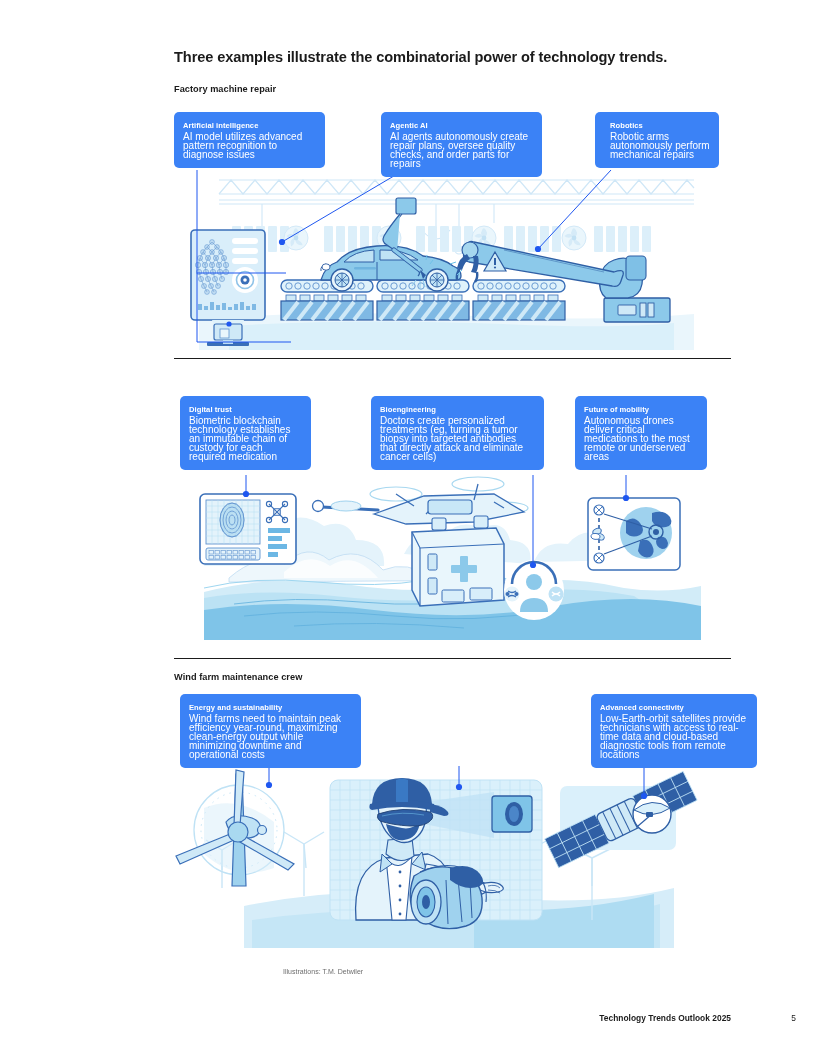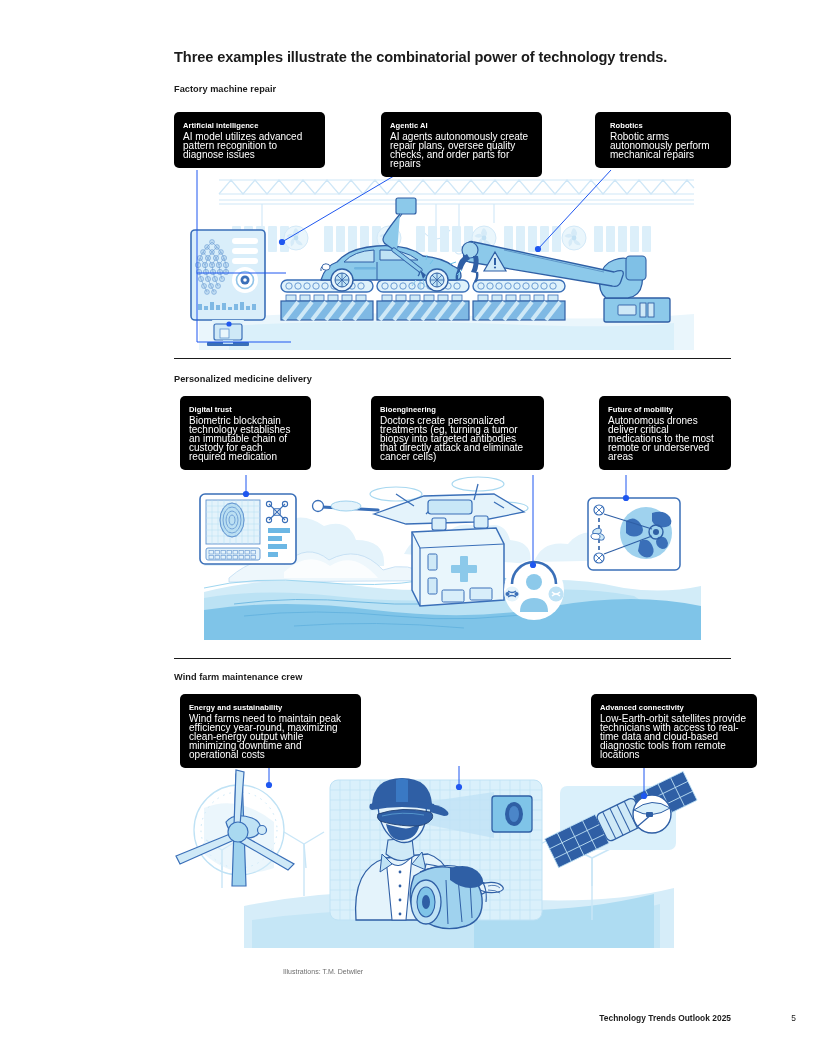--- a/index.html
+++ b/index.html
@@ -23,21 +23,21 @@
     letter-spacing: 0.05px;
   }
   .divider {
     position: absolute; left: 139px; width: 557px; height: 1px;
     background: #1b1b1b;
   }
 
   
   .callout {
     position: absolute;
-    background: #000000;
+    background: #3b82f6;
     border-radius: 5px;
     padding: 8px 9px 9px 9px;
     color: #ffffff;
   }
   .callout .c-title {
     font-size: 7.6px; font-weight: bold; line-height: 11px;
     letter-spacing: 0.05px; margin-bottom: 1px;
   }
   .callout .c-body {
     font-size: 10px; line-height: 9px; letter-spacing: 0.01px;
@@ -438,28 +438,27 @@
   </svg>
 
   <div class="callout" style="left:139px; top:112px; width:151px;">
     <div class="c-title">Artificial intelligence</div>
     <div class="c-body">AI model utilizes advanced pattern recognition to diagnose issues</div>
   </div>
   <div class="callout" style="left:346px; top:112px; width:161px;">
     <div class="c-title">Agentic AI</div>
     <div class="c-body">AI agents autonomously create repair plans, oversee quality checks, and order parts for repairs</div>
   </div>
-  <div class="callout" style="left:560px; top:112px; width:136px;padding-left:15px;">
+  <div class="callout" style="left:560px; top:112px; width:124px;padding-left:15px;">
     <div class="c-title">Robotics</div>
     <div class="c-body">Robotic arms autonomously perform mechanical repairs</div>
   </div>
 
   <div class="divider" style="top:358px;"></div>
 
-  <div class="section-label" style="top:374px;">Personalized medicine delivery</div>
 
   <svg class="illus" style="left:139px; top:470px;" width="557" height="170" viewBox="0 0 557 170">
 
     <g fill="#e4f3fb">
       <path d="M30 96 q10 -28 40 -24 q10 -22 36 -18 q22 -14 44 2 q24 -8 32 14 q30 0 28 26 Z"></path>
       <path d="M230 84 q12 -24 40 -18 q14 -18 38 -8 q22 -10 28 12 q24 2 20 24 Z"></path>
       <path d="M360 92 q8 -22 34 -18 q16 -20 42 -6 q24 -4 22 22 Z"></path>
     </g>
 
     <path d="M55 108 q30 -26 56 -14 q22 -22 44 -4 q30 -16 54 10 q24 -10 50 8 L360 110 L55 112 Z" fill="#eef7fc" stroke="#bfdcf2" stroke-width="0.8"></path>
@@ -632,21 +631,21 @@
   </svg>
 
   <div class="callout" style="left:145px; top:396px; width:131px;">
     <div class="c-title">Digital trust</div>
     <div class="c-body">Biometric blockchain technology establishes an immutable chain of custody for each required medication</div>
   </div>
   <div class="callout" style="left:336px; top:396px; width:173px;">
     <div class="c-title">Bioengineering</div>
     <div class="c-body">Doctors create personalized treatments (eg, turning a tumor biopsy into targeted antibodies that directly attack and eliminate cancer cells)</div>
   </div>
-  <div class="callout" style="left:564px; top:396px; width:132px;">
+  <div class="callout" style="left:540px; top:396px; width:132px;">
     <div class="c-title">Future of mobility</div>
     <div class="c-body">Autonomous drones deliver critical medications to the most remote or underserved areas</div>
   </div>
 
   <div class="divider" style="top:658px;"></div>
 
   <div class="section-label" style="top:672px;">Wind farm maintenance crew</div>
 
   <svg class="illus" style="left:139px; top:768px;" width="557" height="180" viewBox="0 0 557 180">
 

